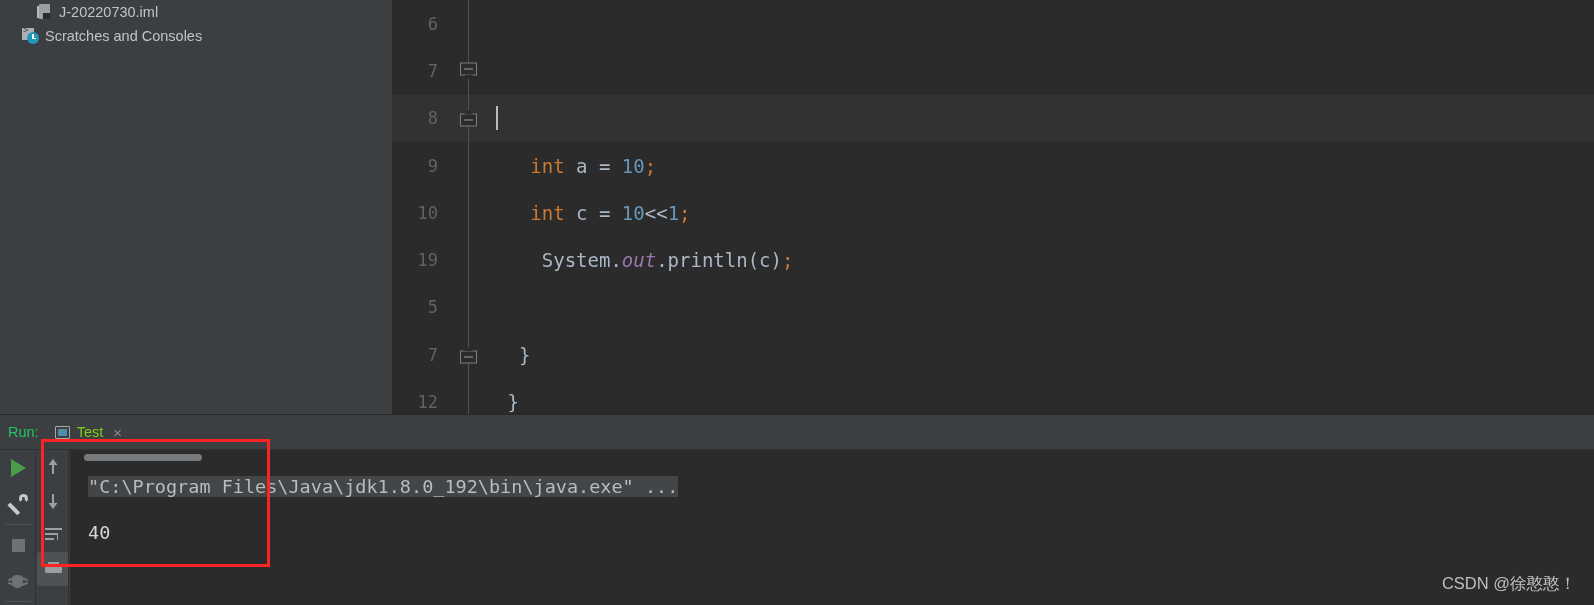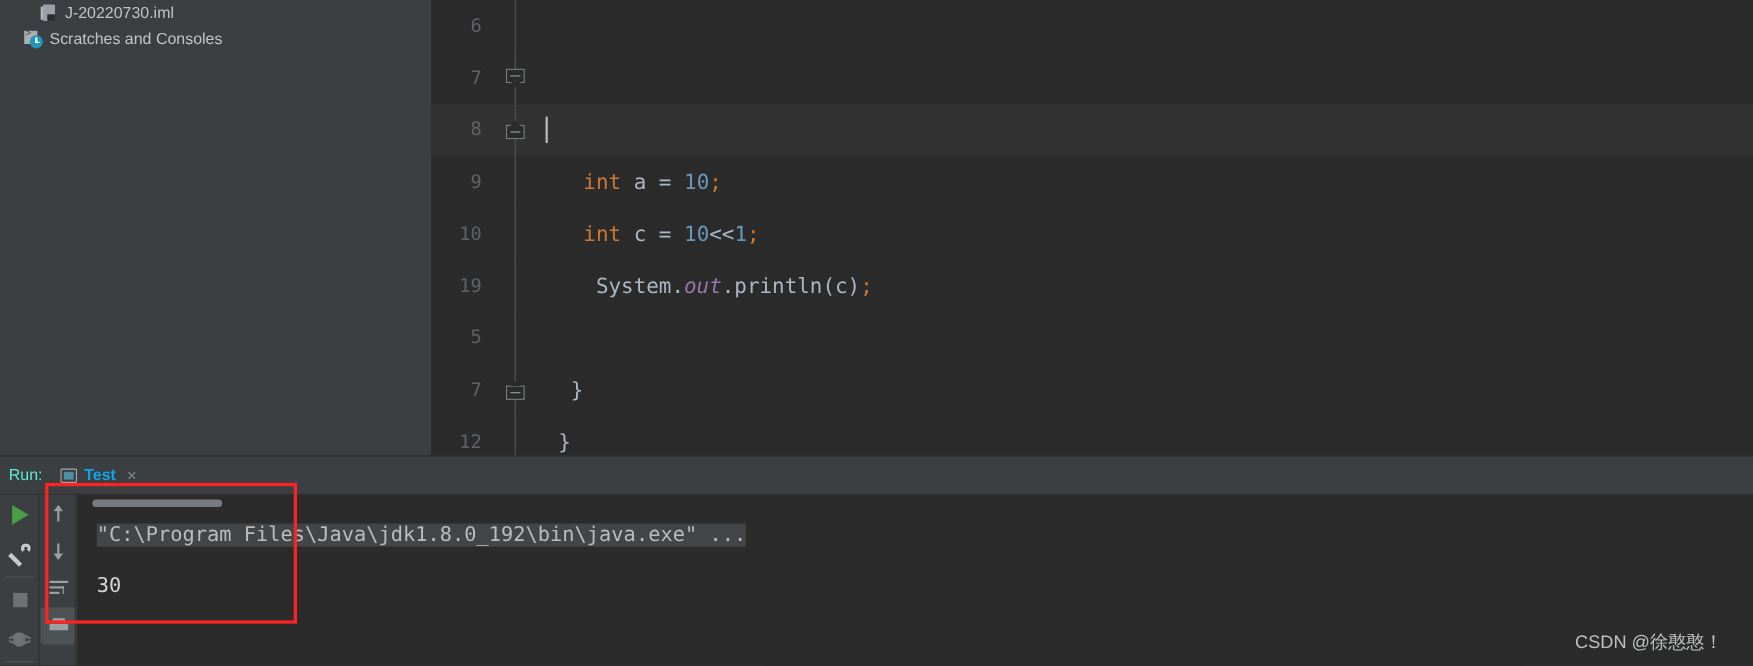--- a/index.html
+++ b/index.html
@@ -115,28 +115,28 @@
   .runpanel {
     position: absolute; left: 0; top: 414px; right: 0; bottom: 0;
     background: #3c3f41;
   }
   .run-topline { position: absolute; left: 0; top: 0; right: 0; height: 1px; background: #282828; }
   .run-header {
     position: absolute; left: 0; top: 1px; right: 0; height: 34px;
     display: flex; align-items: center; padding-left: 8px;
     font-size: 14.5px; color: #bbbbbb;
   }
-  .run-label { margin-right: 16px; color: #5eead4; }
+  .run-label { margin-right: 16px; color: #22c55e; }
   .run-tab { display: flex; align-items: center; gap: 7px; }
   .tab-ico { width: 15px; height: 13px; position: relative; }
   .tab-ico .o { position: absolute; left: 0; top: 0; width: 15px; height: 13px;
                 border: 1.5px solid #a6aaab; border-radius: 1px; }
   .tab-ico .i { position: absolute; left: 3px; top: 3px; width: 9px; height: 7px;
                 background: #4d8fa6; }
-  .tab-name { color: #0ea5e9; font-weight: bold; }
+  .tab-name { color: #84cc16; }
   .tab-close { color: #888b8d; font-size: 15px; margin-left: 3px; }
   .run-hdr-sep { position: absolute; left: 0; top: 35px; right: 0; height: 1px; background: #2f3133; }
 
   .run-body { position: absolute; left: 0; top: 36px; right: 0; bottom: 0; }
   .run-sidebar-left {
     position: absolute; left: 0; top: 0; width: 36px; bottom: 0; background: #3c3f41;
   }
   .run-sidebar-left .vdiv {
     position: absolute; right: 0; top: 0; width: 1px; bottom: 0; background: #2f3133;
   }
@@ -198,21 +198,21 @@
   .cline.out { color: #d6d6d6; }
 
   
   .redbox {
     position: absolute; left: 41px; top: 439px; width: 229px; height: 128px;
     border: 3px solid #fb2323; pointer-events: none; z-index: 40;
   }
 
   
   .watermark {
-    position: absolute; right: 28px; bottom: 10px;
+    position: absolute; right: 18px; bottom: 10px;
     color: #c9cdcf; font-size: 16.5px;
     font-family: "Liberation Sans", sans-serif; opacity: .92;
   }
 </style>
 </head>
 <body>
 
 <div id="root">
 
   <div class="sidebar">
@@ -397,21 +397,21 @@
             <span class="c"></span>
           </span>
         </div>
         <span class="vdiv"></span>
       </div>
 
       <div class="console">
         <div class="hscroll"></div>
         <div class="console-lines">
           <div class="cline"><span class="hl">"C:\Program Files\Java\jdk1.8.0_192\bin\java.exe" ...</span></div>
-          <div class="cline out">30</div>
+          <div class="cline out">40</div>
         </div>
       </div>
 
     </div>
   </div>
 
   <div class="redbox"></div>
 
   <div class="watermark">CSDN @徐憨憨！</div>
 

